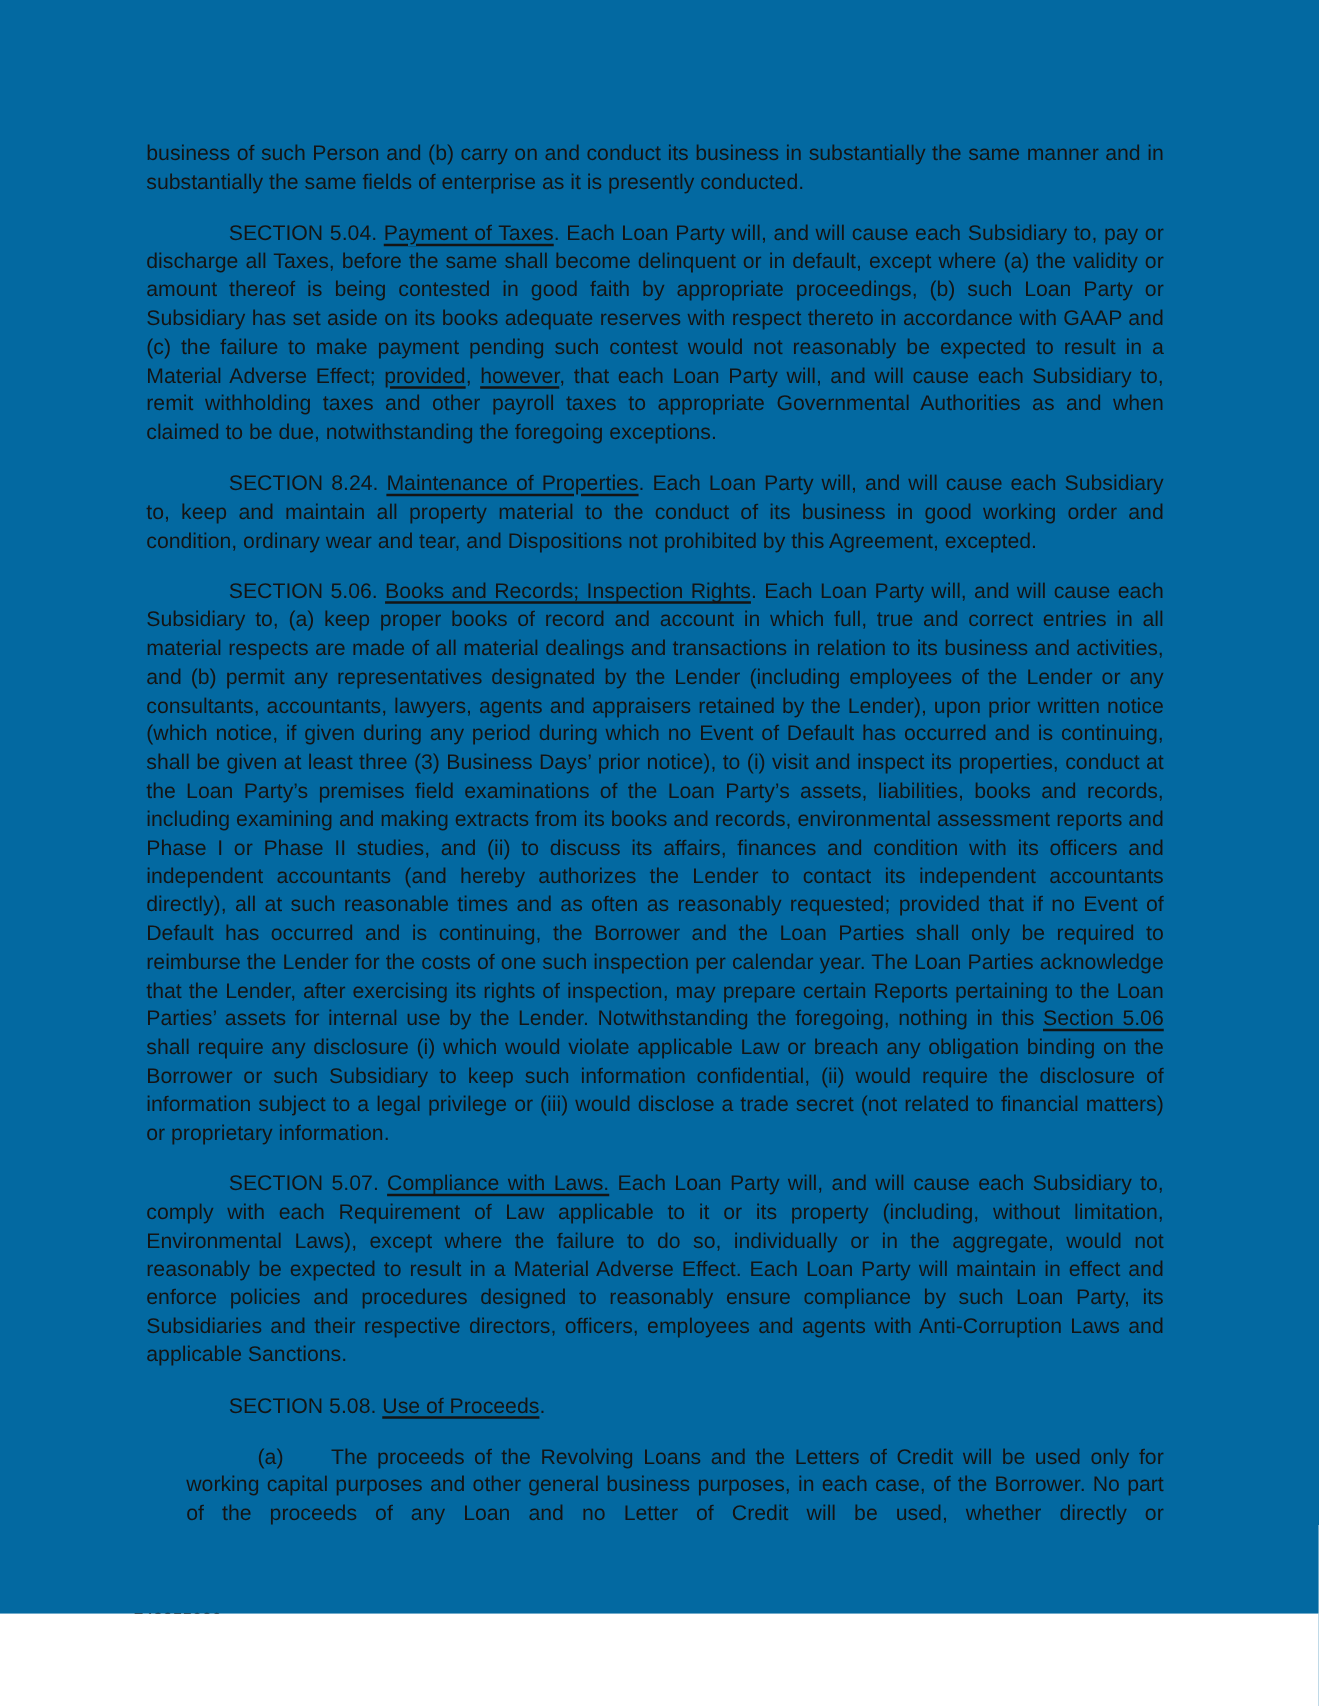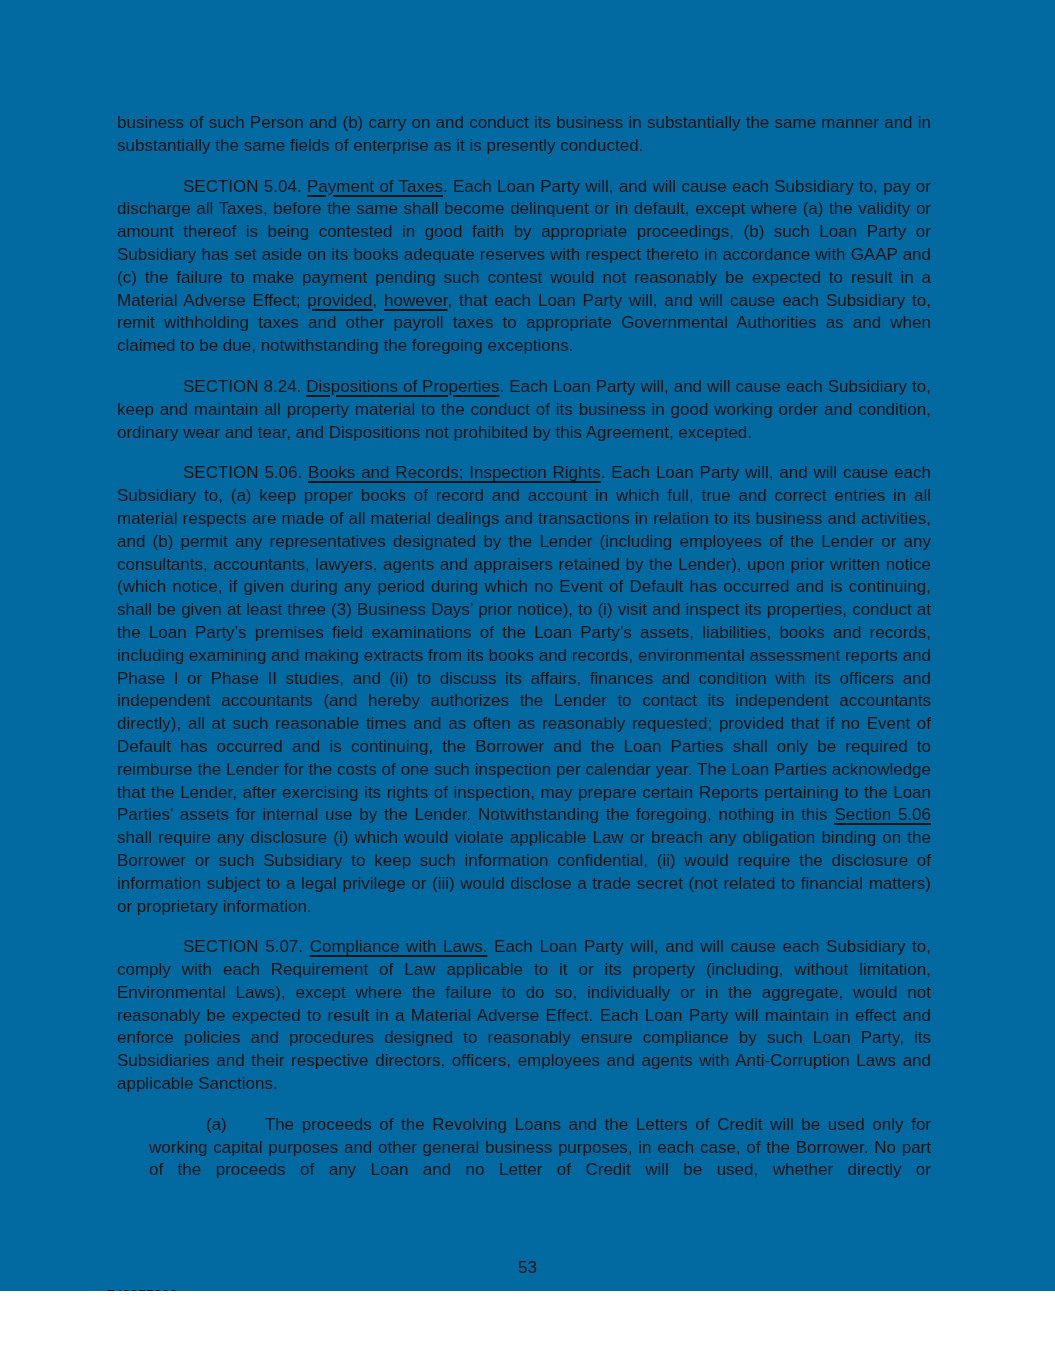--- a/index.html
+++ b/index.html
@@ -54,29 +54,29 @@
 </head>
 <body>
 
 <div class="page">
   <div class="content">
 
     <p><span>business of such Person and (b) carry on and conduct its business in substantially the same manner and in substantially the same fields of enterprise as it is presently conducted.</span></p>
 
     <p class="sec"><span>SECTION 5.04. </span><span class="u">Payment of Taxes</span><span>. Each Loan Party will, and will cause each Subsidiary to, pay or discharge all Taxes, before the same shall become delinquent or in default, except where (a) the validity or amount thereof is being contested in good faith by appropriate proceedings, (b) such Loan Party or Subsidiary has set aside on its books adequate reserves with respect thereto in accordance with GAAP and (c) the failure to make payment pending such contest would not reasonably be expected to result in a Material Adverse Effect; </span><span class="u">provided</span><span>, </span><span class="u">however</span><span>, that each Loan Party will, and will cause each Subsidiary to, remit withholding taxes and other payroll taxes to appropriate Governmental Authorities as and when claimed to be due, notwithstanding the foregoing exceptions.</span></p>
 
-    <p class="sec"><span>SECTION 8.24. </span><span class="u">Dispositions of Properties</span><span>. Each Loan Party will, and will cause each Subsidiary to, keep and maintain all property material to the conduct of its business in good working order and condition, ordinary wear and tear, and Dispositions not prohibited by this Agreement, excepted.</span></p>
+    <p class="sec"><span>SECTION 8.24. </span><span class="u">Maintenance of Properties</span><span>. Each Loan Party will, and will cause each Subsidiary to, keep and maintain all property material to the conduct of its business in good working order and condition, ordinary wear and tear, and Dispositions not prohibited by this Agreement, excepted.</span></p>
 
     <p class="sec"><span>SECTION 5.06. </span><span class="u">Books and Records; Inspection Rights</span><span>. Each Loan Party will, and will cause each Subsidiary to, (a) keep proper books of record and account in which full, true and correct entries in all material respects are made of all material dealings and transactions in relation to its business and activities, and (b) permit any representatives designated by the Lender (including employees of the Lender or any consultants, accountants, lawyers, agents and appraisers retained by the Lender), upon prior written notice (which notice, if given during any period during which no Event of Default has occurred and is continuing, shall be given at least three (3) Business Days’ prior notice), to (i) visit and inspect its properties, conduct at the Loan Party’s premises field examinations of the Loan Party’s assets, liabilities, books and records, including examining and making extracts from its books and records, environmental assessment reports and Phase I or Phase II studies, and (ii) to discuss its affairs, finances and condition with its officers and independent accountants (and hereby authorizes the Lender to contact its independent accountants directly), all at such reasonable times and as often as reasonably requested; provided that if no Event of Default has occurred and is continuing, the Borrower and the Loan Parties shall only be required to reimburse the Lender for the costs of one such inspection per calendar year. The Loan Parties acknowledge that the Lender, after exercising its rights of inspection, may prepare certain Reports pertaining to the Loan Parties’ assets for internal use by the Lender. Notwithstanding the foregoing, nothing in this </span><span class="u">Section 5.06</span><span> shall require any disclosure (i) which would violate applicable Law or breach any obligation binding on the Borrower or such Subsidiary to keep such information confidential, (ii) would require the disclosure of information subject to a legal privilege or (iii) would disclose a trade secret (not related to financial matters) or proprietary information.</span></p>
 
     <p class="sec"><span>SECTION 5.07. </span><span class="u">Compliance with Laws.</span><span> Each Loan Party will, and will cause each Subsidiary to, comply with each Requirement of Law applicable to it or its property (including, without limitation, Environmental Laws), except where the failure to do so, individually or in the aggregate, would not reasonably be expected to result in a Material Adverse Effect. Each Loan Party will maintain in effect and enforce policies and procedures designed to reasonably ensure compliance by such Loan Party, its Subsidiaries and their respective directors, officers, employees and agents with Anti-Corruption Laws and applicable Sanctions.</span></p>
 
+    <p class="head"><span>SECTION 5.08. </span><span class="u">Use of Proceeds</span><span>.</span></p>
 
     <p class="sub cont">
       <span>(a)</span><span class="tab"></span><span>The proceeds of the Revolving Loans and the Letters of Credit will be used only for working capital purposes and other general business purposes, in each case, of the Borrower. No part of the proceeds of any Loan and no Letter of Credit will be used, whether directly or</span>
     </p>
 
   </div>
 
-  <div class="page-number">53</div>
 
   <div class="doc-id">743955026</div>
 </div>
 
 </body></html>

